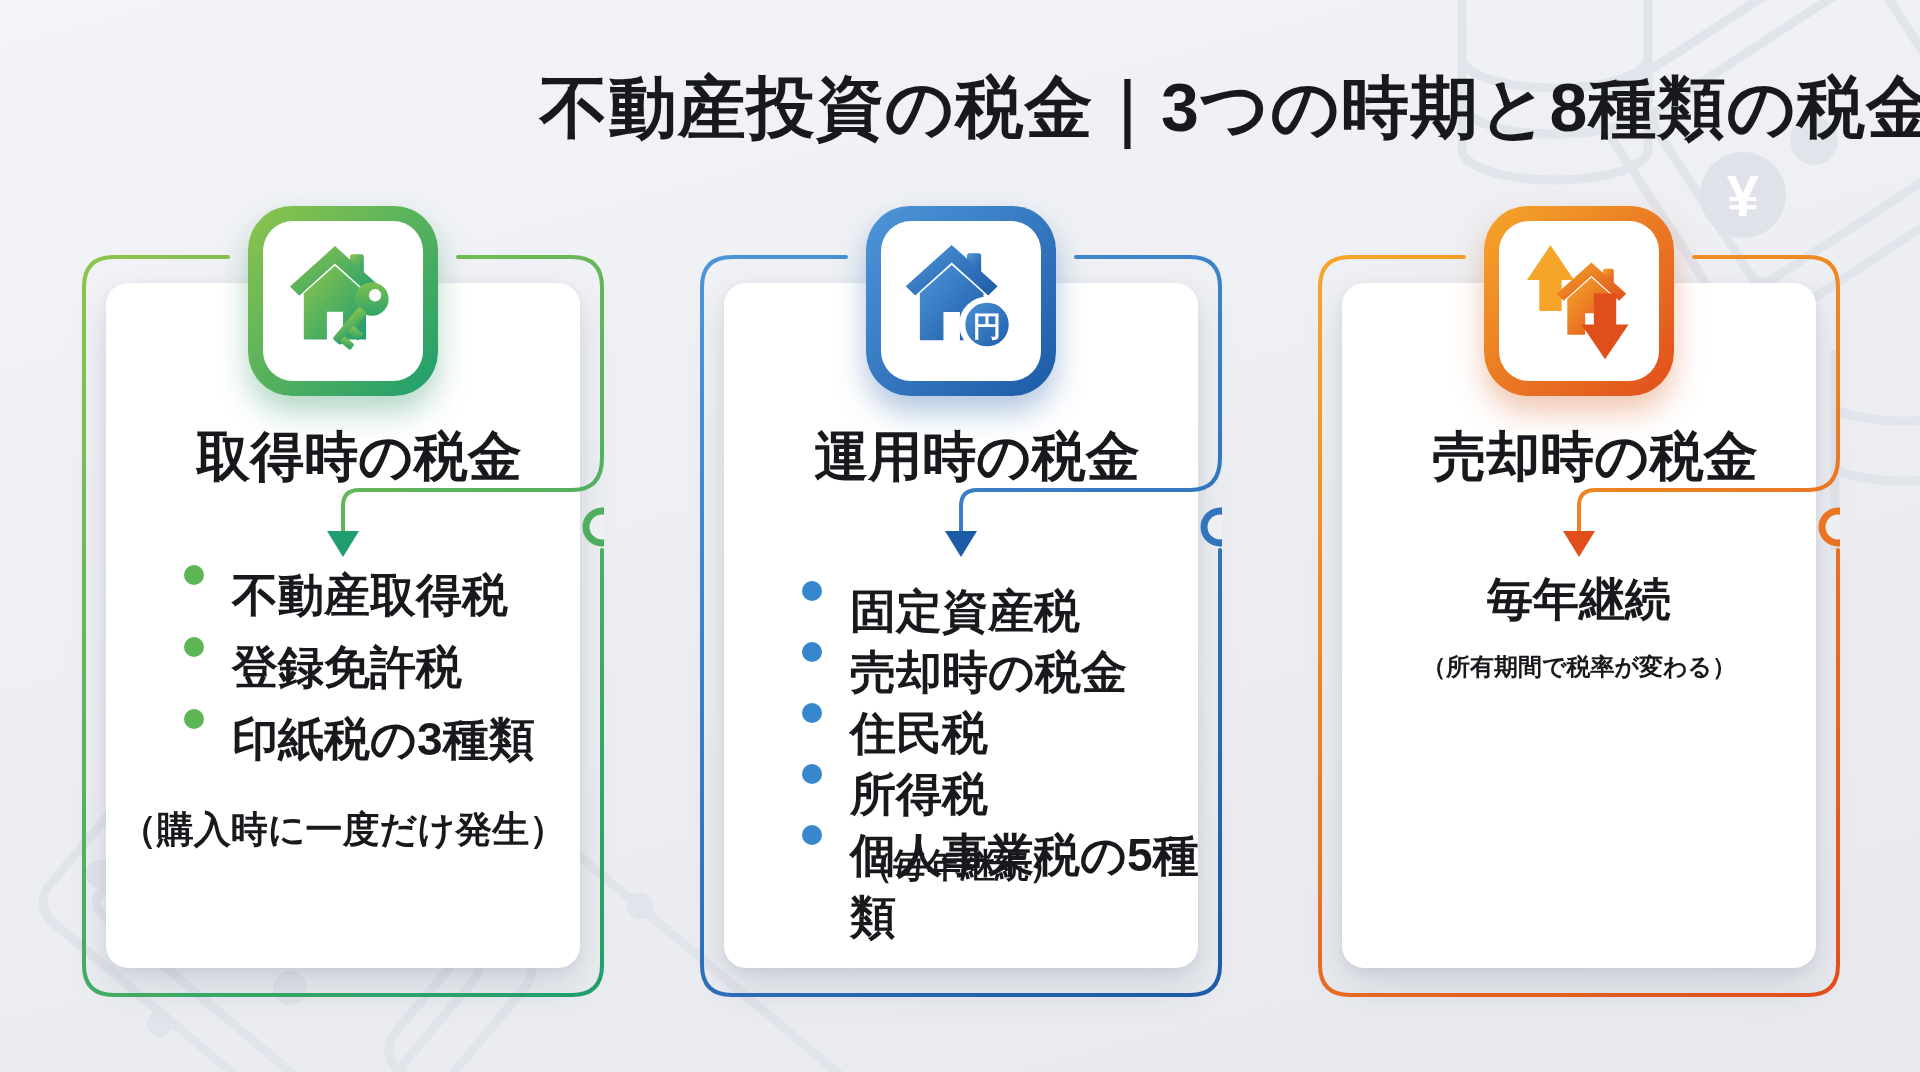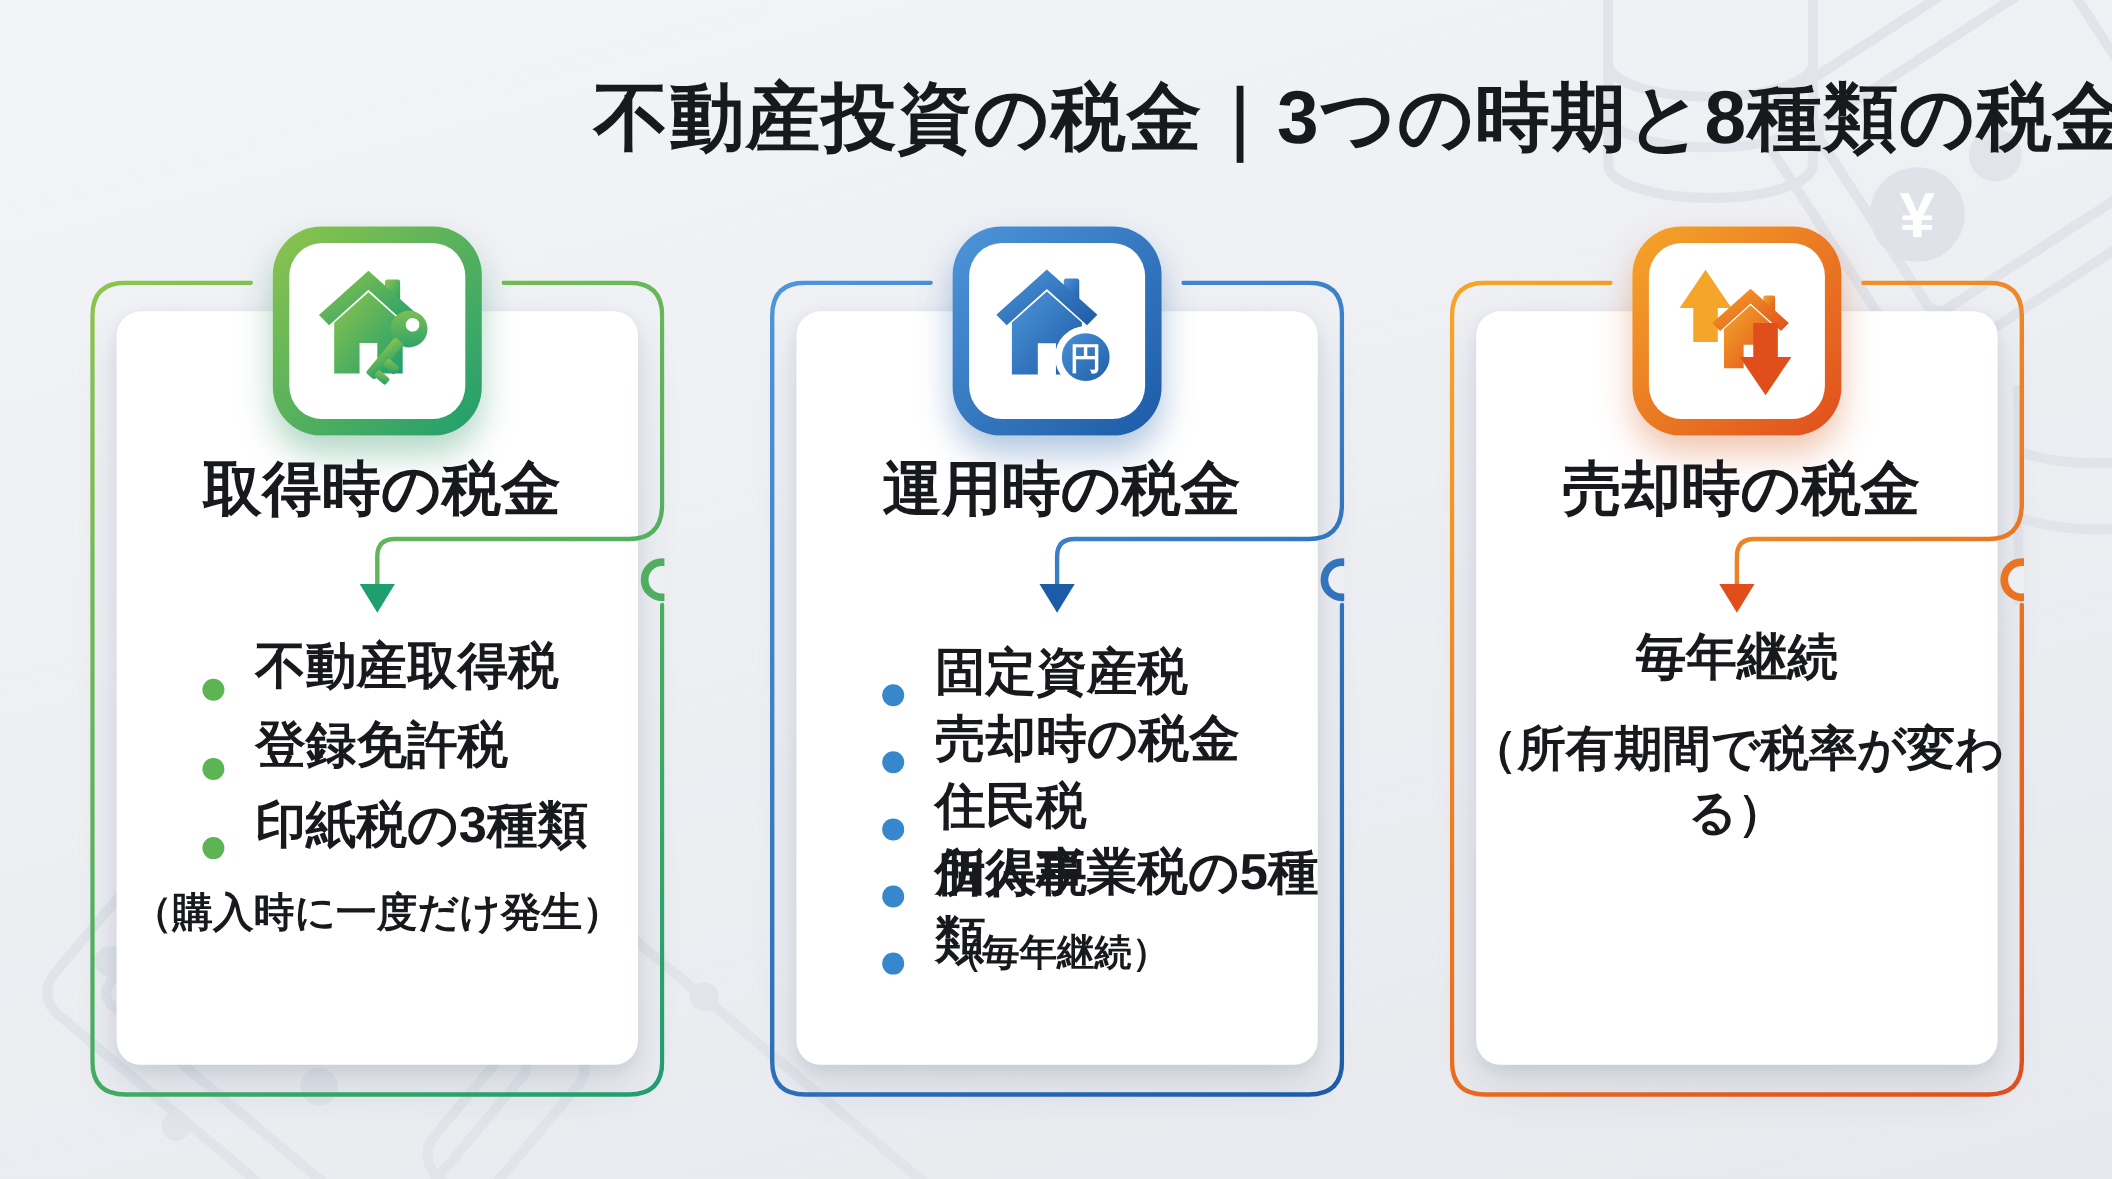--- a/index.html
+++ b/index.html
@@ -36,33 +36,33 @@
   .frame .seg{fill:none;stroke-width:4;stroke-linecap:round}
   .ring{fill:var(--bg);stroke-width:7}
   .badge{
     position:absolute;left:166px;top:-49px;width:190px;height:190px;border-radius:44px;
     display:flex;align-items:center;justify-content:center;
   }
   .card1 .badge{background:linear-gradient(135deg,var(--c1-light),var(--c1-dark));box-shadow:0 16px 30px rgba(40,140,95,.35)}
   .card2 .badge{background:linear-gradient(135deg,var(--c2-light),var(--c2-dark));box-shadow:0 16px 30px rgba(35,95,165,.35)}
   .card3 .badge{background:linear-gradient(135deg,var(--c3-light),var(--c3-dark));box-shadow:0 16px 30px rgba(215,95,35,.35)}
   .badge-in{width:160px;height:160px;background:#fff;border-radius:30px;display:flex;align-items:center;justify-content:center}
-  .card-title{position:absolute;top:150px;left:0;width:100%;margin:4px;text-align:center;font-size:54px;font-weight:900}
+  .card-title{position:absolute;top:150px;left:0;width:100%;margin:16px;text-align:center;font-size:54px;font-weight:900}
   .items{position:absolute;left:0;width:100%;margin:0;padding:0;list-style:none}
-  .item{display:flex;align-items:flex-end;padding-left:102px;font-size:46px;font-weight:900}
+  .item{display:flex;align-items:flex-start;padding-left:102px;font-size:46px;font-weight:900}
   .items1{top:310px}.items1 .item{height:72px}
   .items2{top:326px}.items2 .item{height:61px}
   .items3{top:314px}.items3 .item{height:60px;justify-content:center;padding-left:0}
   .dot{width:20px;height:20px;border-radius:50%;margin-right:28px;flex:none}
   .card1 .dot{background:var(--c1-bullet)}
   .card2 .dot{background:var(--c2-bullet)}
   .note{position:absolute;left:0;width:100%;text-align:center;font-weight:800}
   .note1{top:550px;font-size:37px}
   .note2{top:588px;font-size:34px;font-weight:900}
-  .note3{top:396px;font-size:44px}
+  .note3{top:396px;font-size:24px}
   .hidden-defs{position:absolute;width:0;height:0}
 </style>
 </head>
 <body>
 
 <div class="stage">
 
   <svg class="hidden-defs" aria-hidden="true">
     <defs>
       <g id="house-shape">

